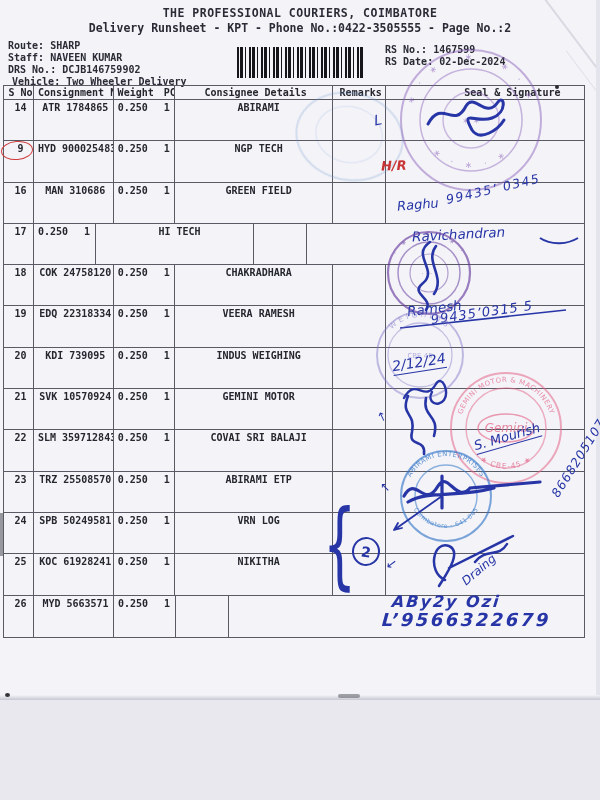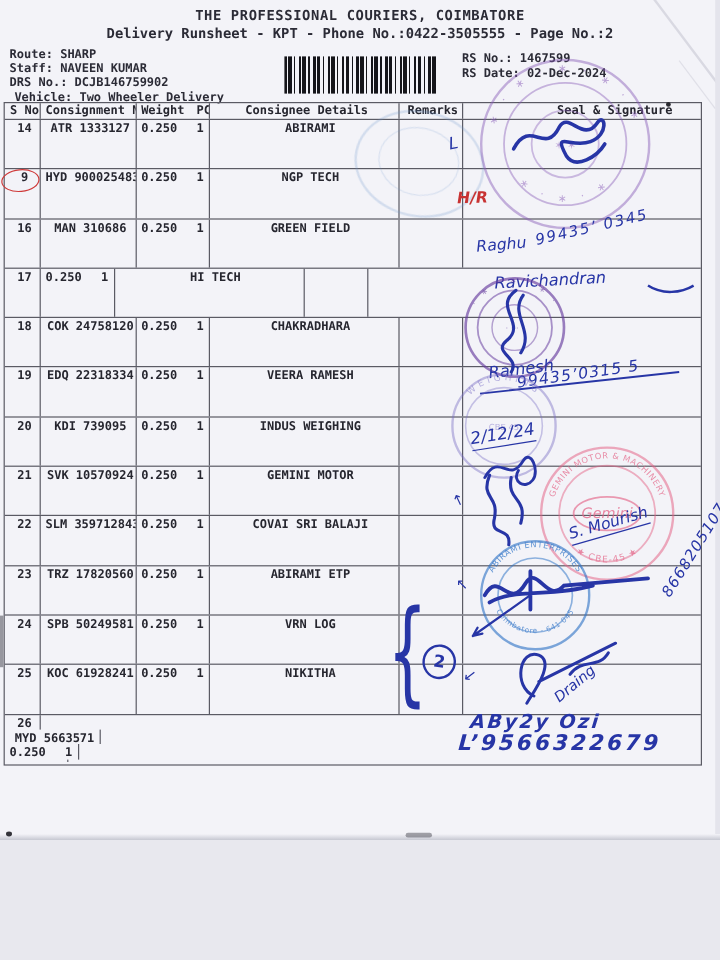--- a/index.html
+++ b/index.html
@@ -9,21 +9,21 @@
   .abs{position:absolute;}
   
   #title{top:6px;left:0;width:600px;text-align:center;font-size:11.5px;letter-spacing:.5px;}
   #subtitle{top:21px;left:0;width:600px;text-align:center;font-size:11.5px;}
   .info{font-size:10px;line-height:12px;white-space:pre;}
   #barcode{top:47px;left:237px;width:128px;height:31px;
     background:repeating-linear-gradient(90deg,#15151a 0 2px,transparent 2px 3px,#15151a 3px 6px,transparent 6px 8px,#15151a 8px 9px,transparent 9px 12px);}
   
   #tbl{top:85px;left:3px;width:582px;border:1px solid #5a5a64;box-sizing:border-box;text-align:center;}
   .tr{display:flex;height:41.3px;border-bottom:1px solid #5a5a64;box-sizing:border-box;}
-  .tr:last-child{border-bottom:none;flex-direction:column;}
+  .tr:last-child{border-bottom:none;}
   #thead{display:flex;height:14px;border-bottom:1px solid #5a5a64;box-sizing:border-box;font-size:9.5px;font-weight:700;}
   .td,.th{box-sizing:border-box;border-right:1px solid #5a5a64;padding:2px 0 0 4px;font-size:10px;font-weight:700;overflow:hidden;white-space:pre;}
   .th{padding-top:1px;}
   .c-sno{width:30px;}
   .c-con{width:80px;}
   .c-wp{width:62px;display:flex;}
   .c-wp .pcs{margin-left:16px;}
   .c-cons{width:158px;padding-left:10px;}
   .c-rem{width:53px;}
   .c-seal{width:199px;border-right:none;padding-left:10px;}
@@ -70,21 +70,21 @@
         <span>Weight</span>
         <span class="pcs" style="margin-left:10px;">PCS</span>
       </div>
       <div class="th c-cons" style="padding-left:4px;">Consignee Details</div>
       <div class="th c-rem">Remarks</div>
       <div class="th c-seal" style="padding-left:55px;">Seal &amp; Signature</div>
     </div>
     <div id="tbody">
     <div class="tr">
       <div class="td c-sno">14</div>
-      <div class="td c-con">ATR 1333127</div>
+      <div class="td c-con">ATR 1784865</div>
       <div class="td c-wp">
         <span>0.250</span>
         <span class="pcs">1</span>
       </div>
       <div class="td c-cons">ABIRAMI</div>
       <div class="td c-rem"></div>
       <div class="td c-seal"></div>
     </div>
 
     <div class="tr">
@@ -177,21 +177,21 @@
         <span>0.250</span>
         <span class="pcs">1</span>
       </div>
       <div class="td c-cons">COVAI SRI BALAJI</div>
       <div class="td c-rem"></div>
       <div class="td c-seal"></div>
     </div>
 
     <div class="tr">
       <div class="td c-sno">23</div>
-      <div class="td c-con">TRZ 17820560</div>
+      <div class="td c-con">TRZ 25508570</div>
       <div class="td c-wp">
         <span>0.250</span>
         <span class="pcs">1</span>
       </div>
       <div class="td c-cons">ABIRAMI ETP</div>
       <div class="td c-rem"></div>
       <div class="td c-seal"></div>
     </div>
 
     <div class="tr">

